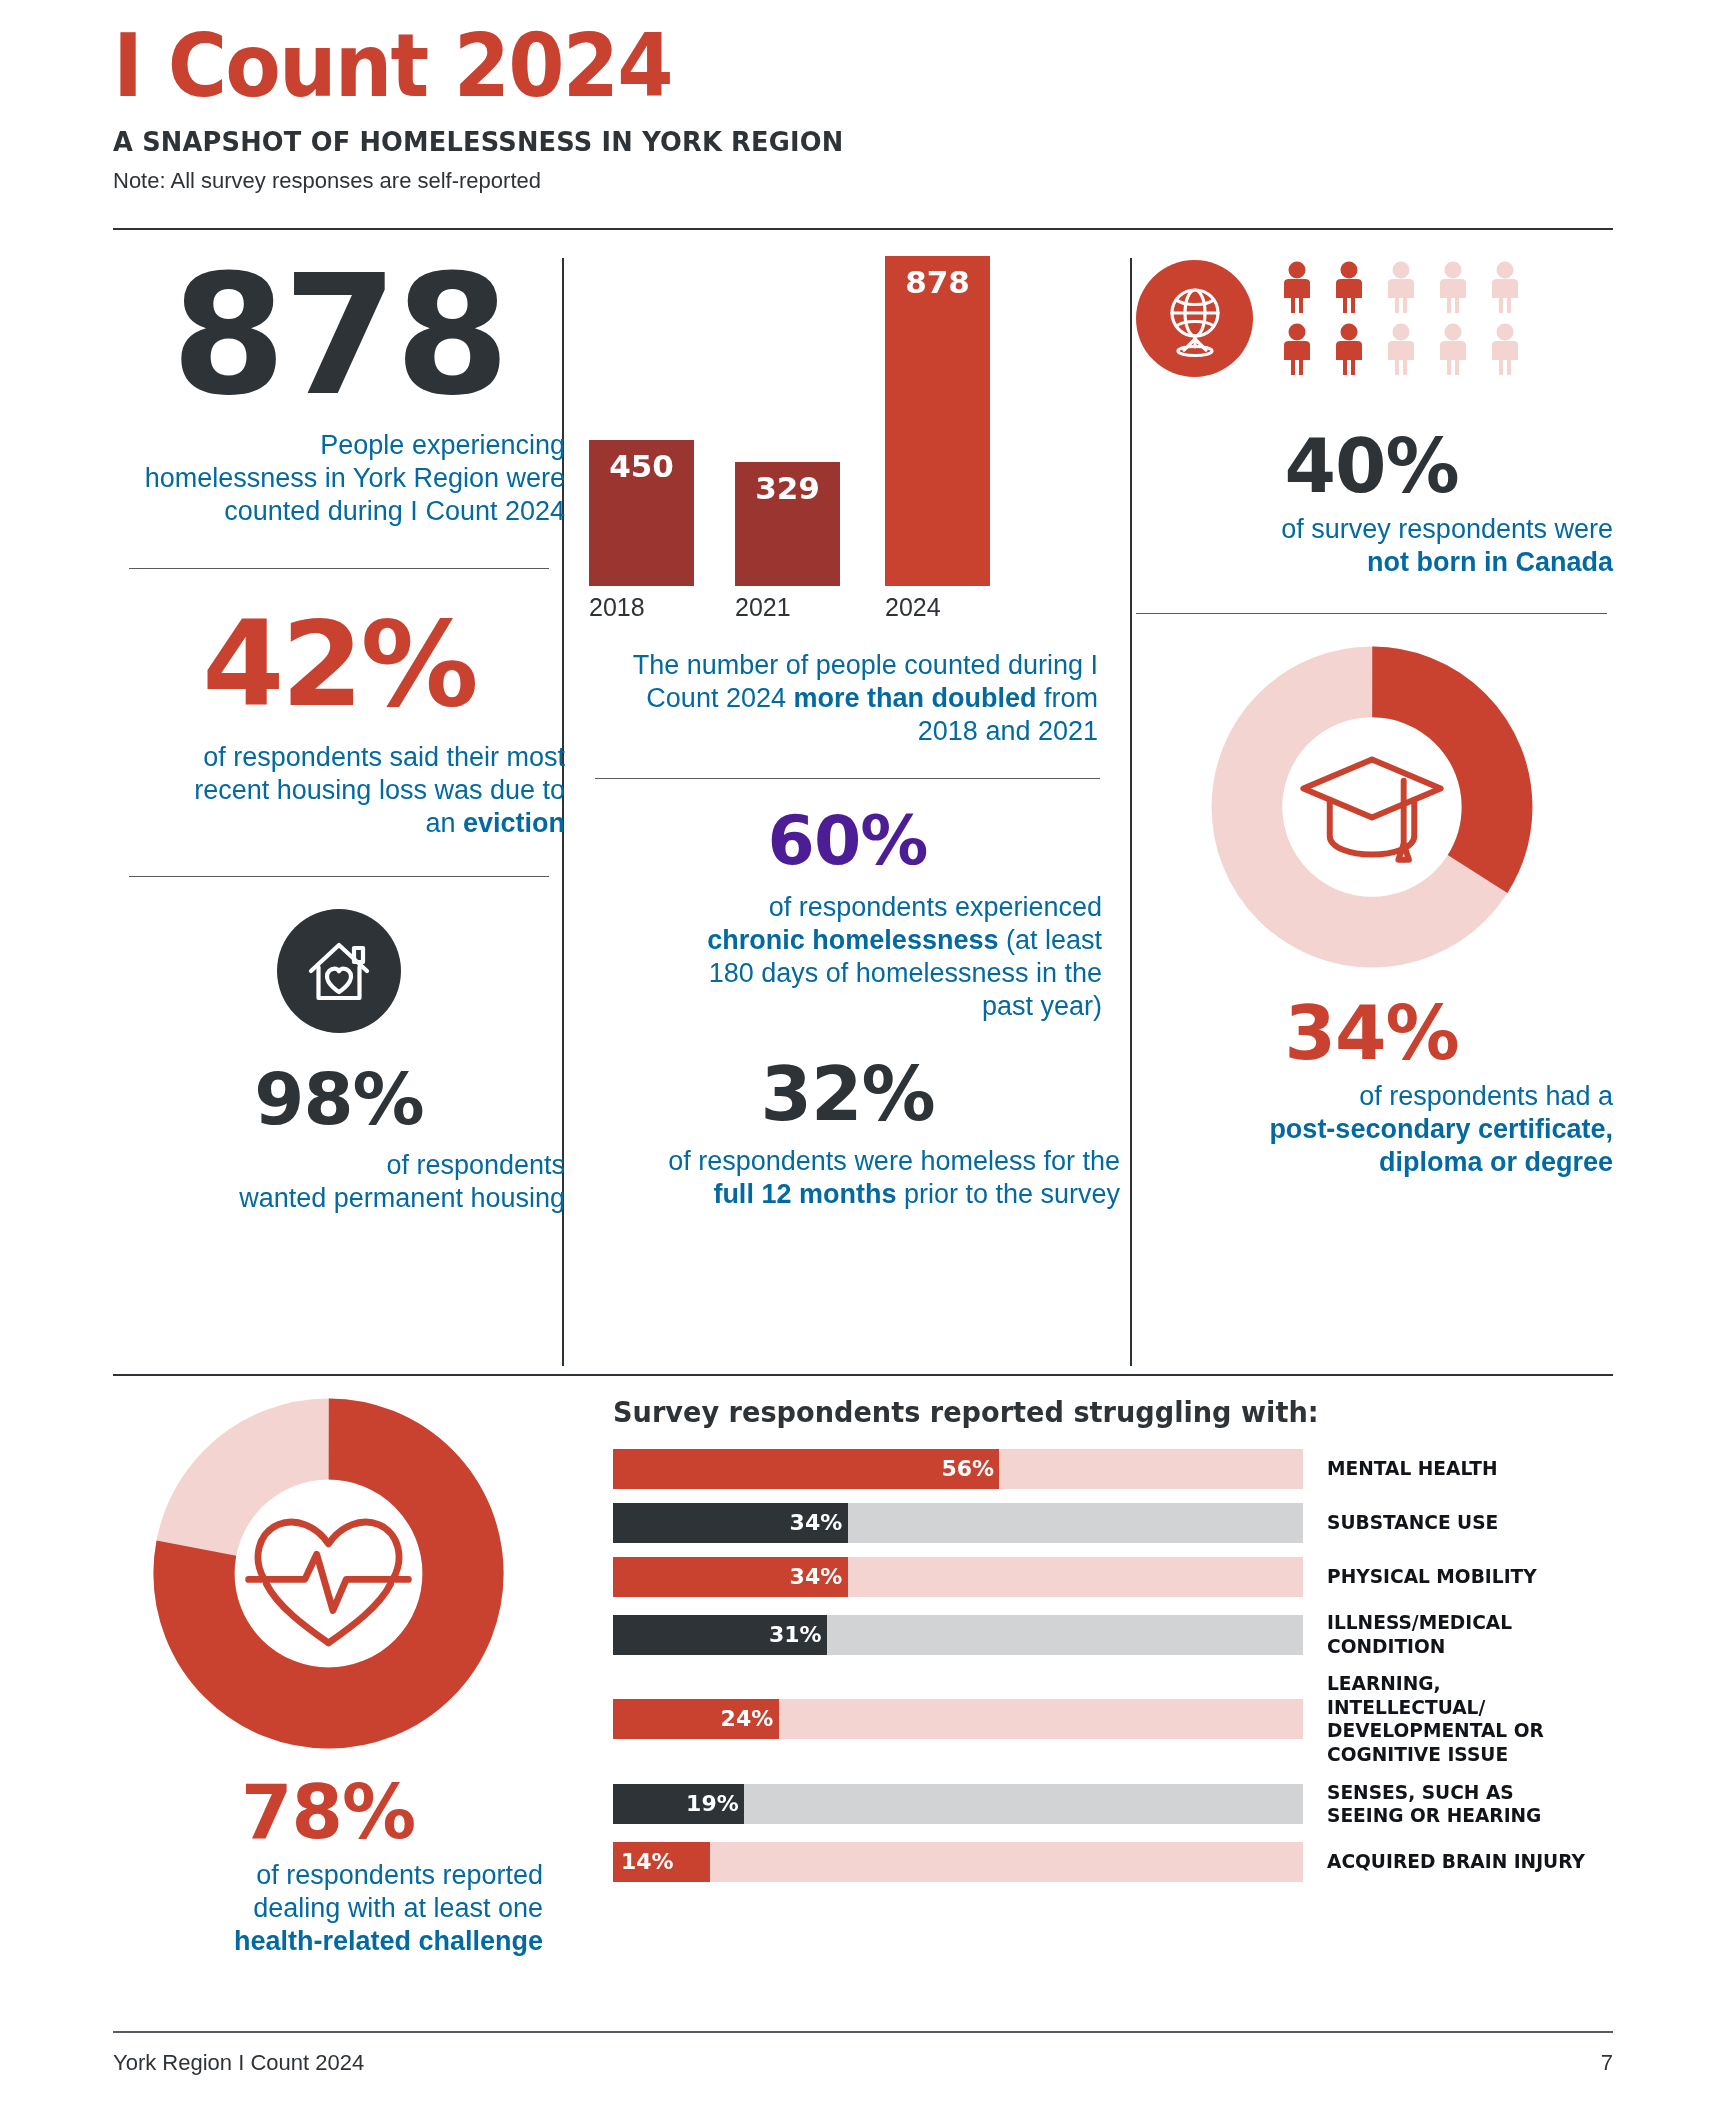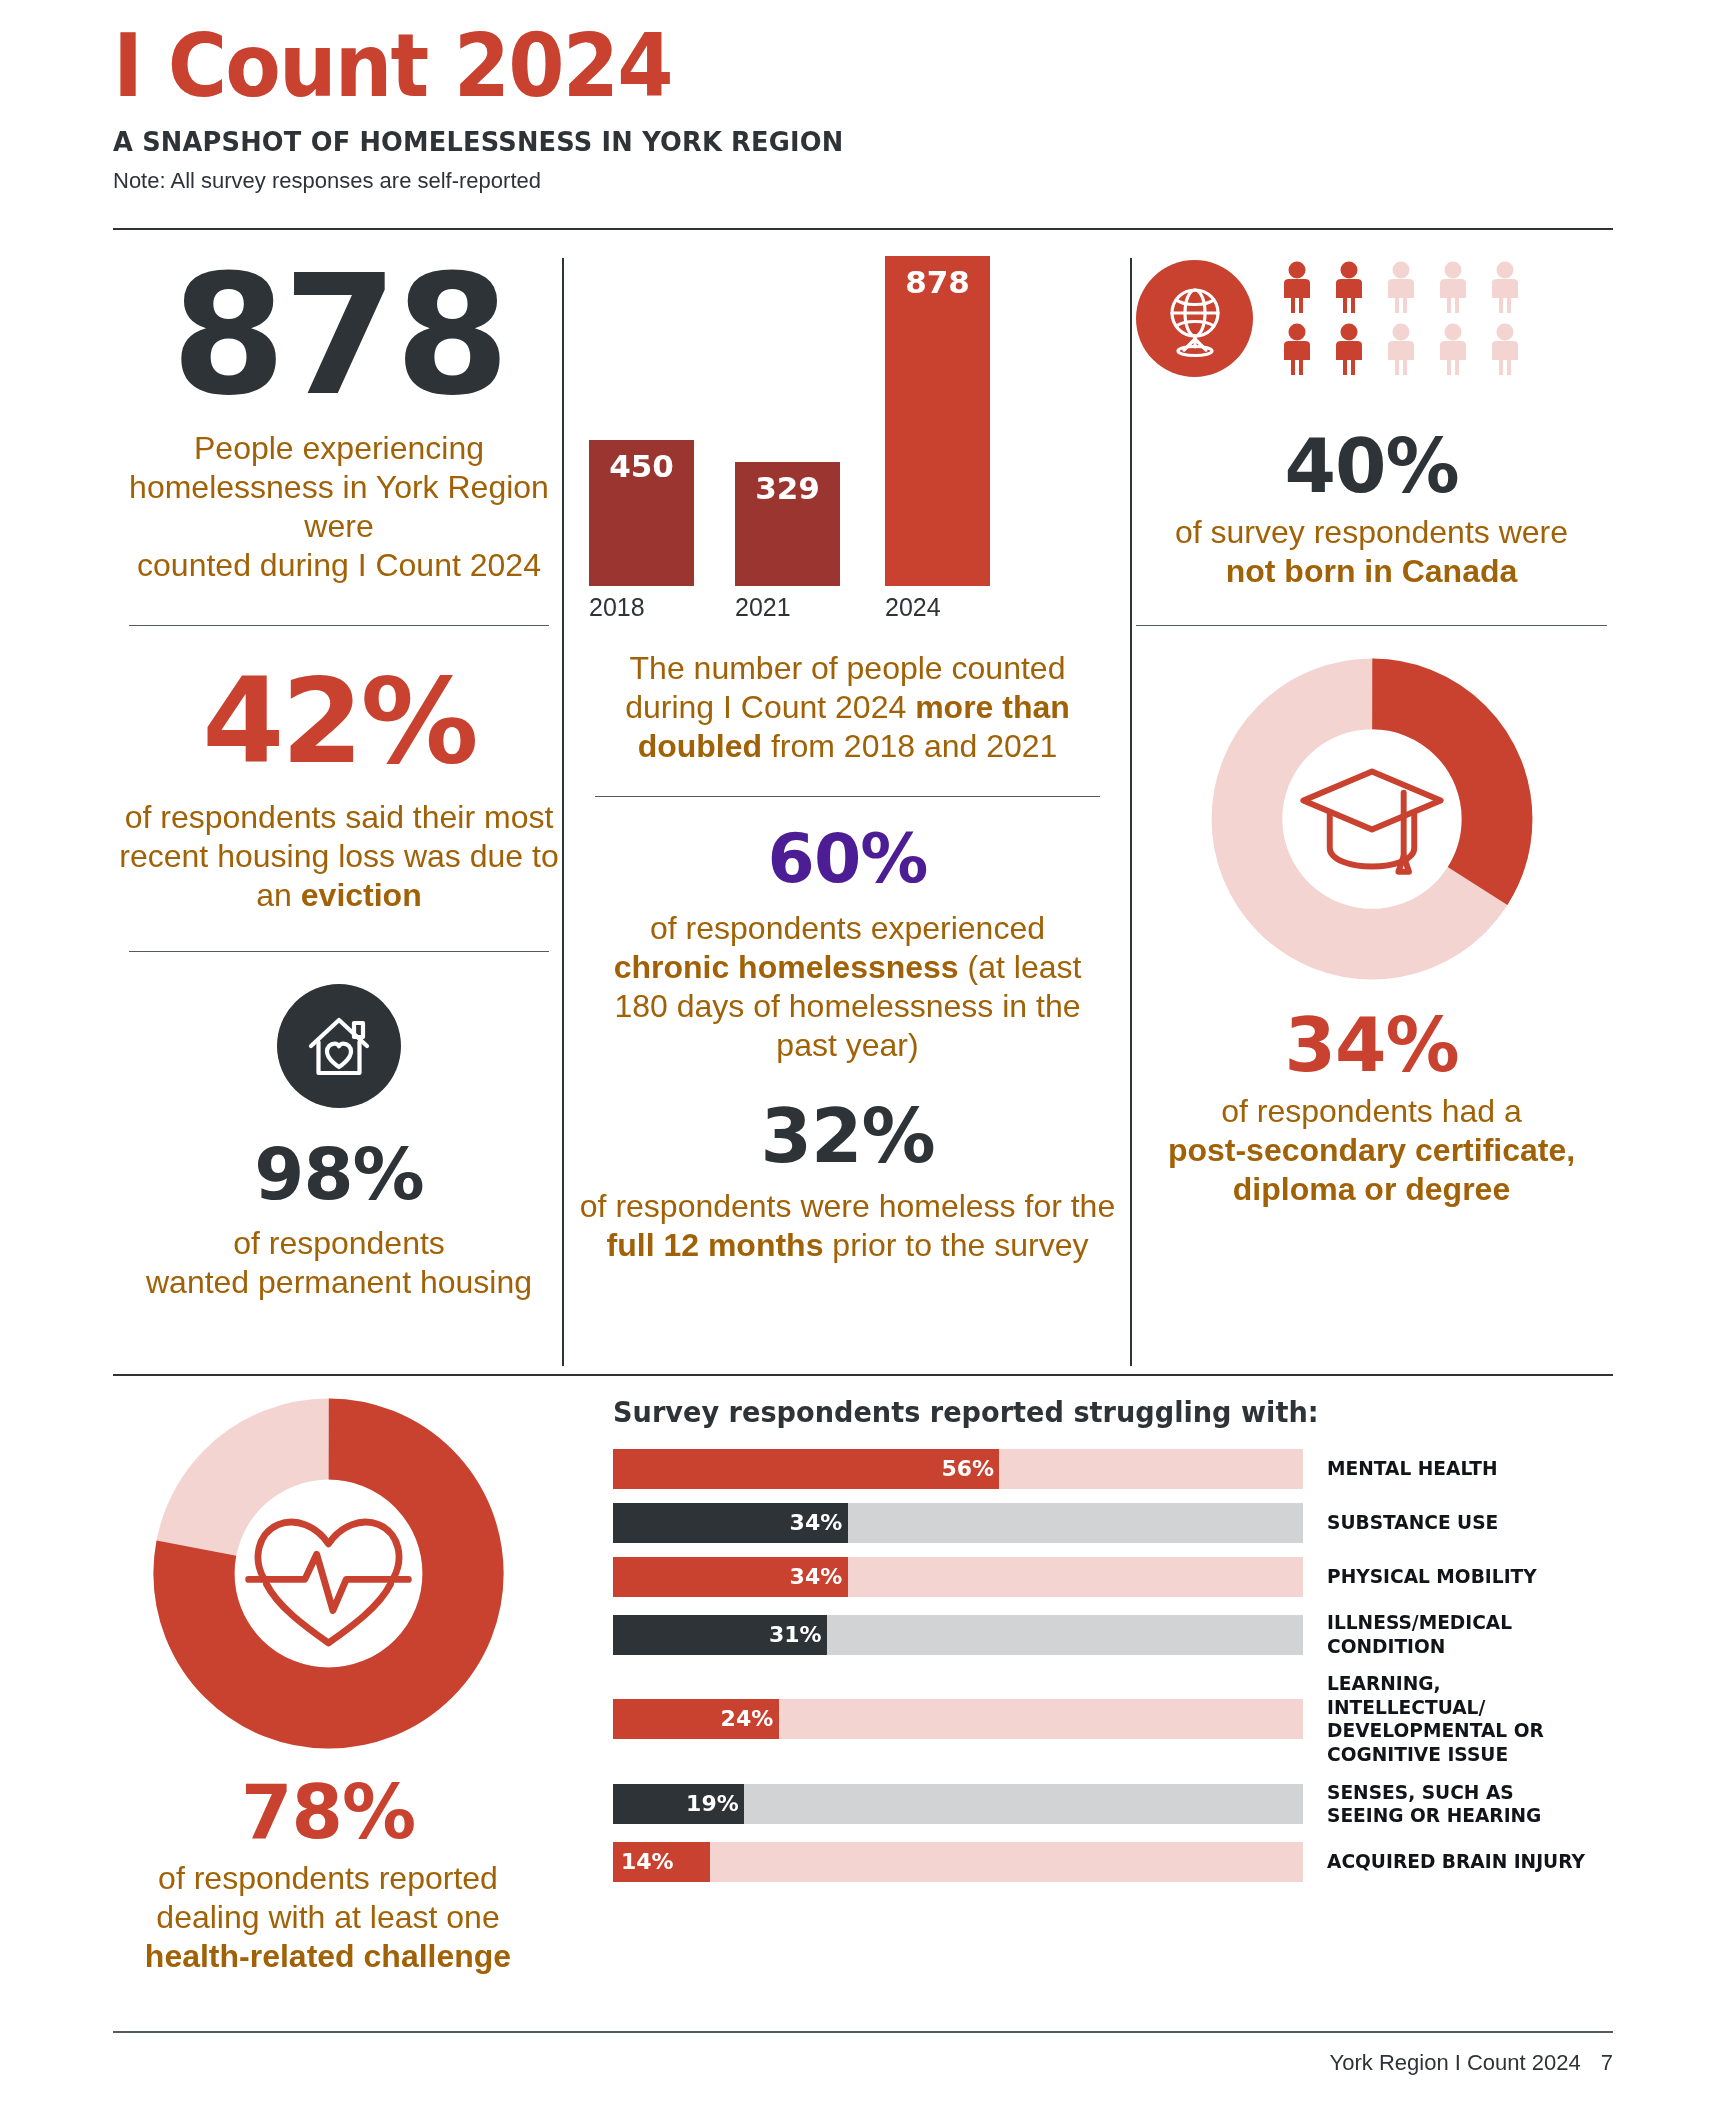--- a/index.html
+++ b/index.html
@@ -69,24 +69,24 @@
   .n878 { font-size:165px; color:#2e3338; margin-top:4px; }
   .n42  { font-size:118px; color:#c9412f; }
   .n98  { font-size:72px;  color:#2e3338; letter-spacing:-1px; }
   .n60  { font-size:68px;  color:#4c1d95; letter-spacing:-1px; }
   .n25  { font-size:74px;  color:#2e3338; letter-spacing:-1px; }
   .n40  { font-size:74px;  color:#2e3338; letter-spacing:-1px; }
   .n34  { font-size:74px;  color:#c9412f; letter-spacing:-1px; }
   .n78  { font-size:74px;  color:#c9412f; letter-spacing:-1px; }
 
   .cap {
-    text-align:center;
-    font-size:32px;
+    text-align:right;
+    font-size:27px;
     line-height:1.22;
-    color:#a16207;
+    color:#0369a1;
     margin-top:10px;
   }
   .cap b { font-weight:bold; }
 
   
   .vbars { position:relative; width:100%; height:330px; margin-top:6px; }
   .vbar { position:absolute; bottom:0; }
   .vbar .rect { width:100%; position:absolute; bottom:0; }
   .vbar .val {
     position:absolute; left:0; right:0; text-align:center;
@@ -135,22 +135,22 @@
     margin-left:24px; width:280px;
     font-family:"DejaVu Sans", sans-serif; font-weight:bold;
     font-size:20px; line-height:1.18; color:#111418;
     transform:scaleX(0.93); transform-origin:left center;
   }
 
   
   .hr-bot { position:absolute; left:113px; top:2031px; width:1500px; border-top:2.2px solid #555b60; }
   .footer {
     position:absolute; left:113px; top:2050px; width:1500px;
-    display:flex; justify-content:flex-end; align-items:center;
-    font-size:22px; color:#2e3338;gap:20px;
+    display:flex; justify-content:space-between; align-items:center;
+    font-size:22px; color:#2e3338;
   }
 </style>
 </head>
 <body>
 
 <div class="page">
 
   <div class="header">
     <div class="title">I Count 2024</div>
     <div class="subtitle">A SNAPSHOT OF HOMELESSNESS IN YORK REGION</div>

